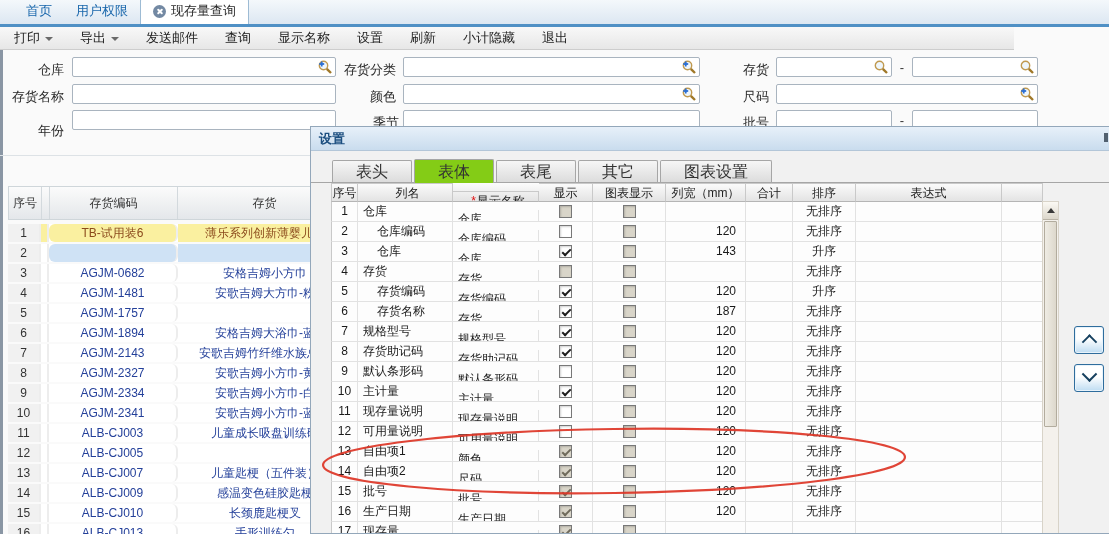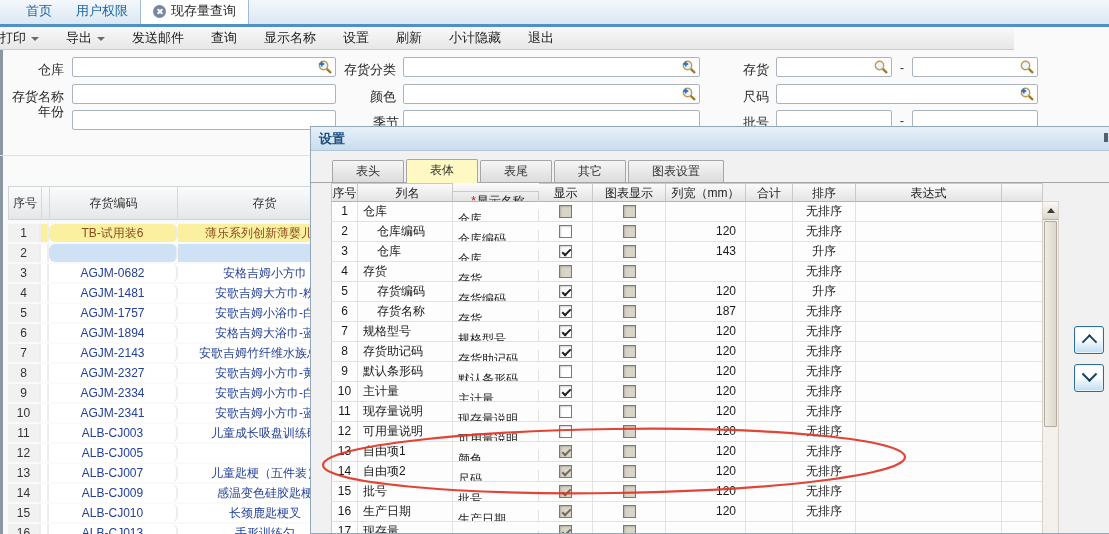--- a/index.html
+++ b/index.html
@@ -14,21 +14,21 @@
   .tab{font-size:13px;color:#1866ab;padding:3px 12px 4px;display:flex;align-items:center;gap:5px;cursor:default;}
   .tab.active{background:#fff;border:1px solid #9dbbd4;border-bottom:none;border-radius:3px 3px 0 0;color:#2b2b2b;}
   .tab-close{width:13px;height:13px;border-radius:50%;background:#7389a3;position:relative;flex:none;}
   .tab-close::before,.tab-close::after{content:"";position:absolute;left:5.7px;top:3px;width:2px;height:7px;background:#fff;border-radius:1px;}
   .tab-close::before{transform:rotate(45deg);}
   .tab-close::after{transform:rotate(-45deg);}
 
   
   .toolbar{position:absolute;left:0;top:27px;width:1014px;height:23px;
            background:linear-gradient(#f8f8f8,#e7e7e7);border-bottom:1px solid #cdcdcd;
-           display:flex;align-items:center;box-sizing:border-box;z-index:3;}
+           display:flex;align-items:center;padding-left:14px;box-sizing:border-box;z-index:3;}
   .tool{display:flex;align-items:center;gap:5px;font-size:13px;color:#222;margin-right:27px;cursor:default;}
   .caret{width:0;height:0;border-left:4px solid transparent;border-right:4px solid transparent;border-top:4px solid #6a6a6a;margin-top:2px;}
 
   
   .flabel{position:absolute;font-size:13px;color:#2a2a2a;text-align:right;z-index:2;}
   .inp-wrap{position:absolute;height:20px;z-index:2;}
   .inp{width:100%;height:20px;border:1px solid #a9b4bf;border-radius:2px;background:#fff;
        box-sizing:border-box;padding:0 4px;font:12px "Liberation Sans",sans-serif;}
   .has-icon .inp{padding-right:20px;}
   .inp-wrap .icon{position:absolute;right:3px;top:2px;width:16px;height:16px;}
@@ -52,24 +52,24 @@
   .lrow.selected .c-code,.lrow.selected .c-name{background:#cfe2f5;}
 
   
   .dialog{position:absolute;left:310px;top:126px;width:799px;height:408px;background:#f1f1f1;
           border:1px solid #93a7ba;border-right:none;box-sizing:border-box;z-index:10;overflow:hidden;}
   .dlg-title{height:23px;background:linear-gradient(#e7f0f9,#c9dcee);border-bottom:1px solid #b3c6d8;position:relative;}
   .dlg-title-text{font-size:13px;font-weight:bold;color:#1c4f80;padding:3px 0 0 8px;}
   .title-mark{position:absolute;right:1px;top:6px;width:4px;height:9px;background:#51606f;}
   .dlg-tabs{position:absolute;left:0;top:33px;width:100%;height:23px;border-bottom:1px solid #a6a6a6;
             padding-left:21px;display:flex;align-items:flex-end;box-sizing:border-box;}
-  .dtab{height:21px;line-height:21px;padding:0 23px;text-align:center;font-size:12px;color:#333;
+  .dtab{height:21px;line-height:21px;padding:0 23px;text-align:center;font-size:16px;color:#333;
         background:linear-gradient(#f6f6f6,#dcdcdc);border:1px solid #a6a6a6;border-bottom:none;
         border-radius:2px 2px 0 0;margin-right:2px;position:relative;cursor:default;}
-  .dtab.active{background:#fef9c3;height:23px;line-height:23px;margin-bottom:-1px;z-index:2;font-family:Liberation Mono, monospace;}
+  .dtab.active{background:#84cc16;height:23px;line-height:23px;margin-bottom:-1px;z-index:2;}
 
   .dlg-table{position:absolute;left:20px;top:56px;width:712px;background:#fff;}
   .dhead,.drow{display:flex;}
   .dhead{height:19px;background:linear-gradient(#fcfcfc,#e2e2e2);}
   .dh{box-sizing:border-box;border-top:1px solid #c9c9c9;border-right:1px solid #c9c9c9;border-bottom:1px solid #b5b5b5;
       font-size:12px;color:#222;text-align:center;line-height:18px;overflow:hidden;white-space:nowrap;}
   .dhead .dh:first-child,.drow .dc:first-child{border-left:1px solid #c9c9c9;}
   .star{color:#e01010;margin-right:1px;}
   .drow{height:20px;background:#fdfdfd;}
   .dc{box-sizing:border-box;border-right:1px solid #e2e2e2;border-bottom:1px solid #e2e2e2;
@@ -185,21 +185,21 @@
       </div>
 
   </div>
 
   <div class="flabel" style="left:8px;top:61px;width:56px">仓库</div>
   <div class="flabel" style="left:328px;top:61px;width:68px">存货分类</div>
   <div class="flabel" style="left:712px;top:61px;width:57px">存货</div>
   <div class="flabel" style="left:8px;top:88px;width:56px">存货名称</div>
   <div class="flabel" style="left:328px;top:88px;width:68px">颜色</div>
   <div class="flabel" style="left:712px;top:88px;width:57px">尺码</div>
-  <div class="flabel" style="left:8px;top:103px;width:56px">年份</div>
+  <div class="flabel" style="left:8px;top:122px;width:56px">年份</div>
   <div class="flabel" style="left:331px;top:114px;width:68px">季节</div>
   <div class="flabel" style="left:712px;top:114px;width:57px">批号</div>
 
   <div class="inp-wrap has-icon" style="left:72px;top:57px;width:264px">
     <input class="inp" style="">
     <span class="icon">
       <svg width="16" height="16">
           <circle cx="6.5" cy="6.5" r="4.2" fill="#eef6fc" stroke="#c09a50" stroke-width="1.4"></circle>
           <line x1="9.8" y1="9.8" x2="14" y2="14" stroke="#a07828" stroke-width="2.4"></line>
           <line x1="2.2" y1="5" x2="7.2" y2="5" stroke="#2a6fd4" stroke-width="1.8"></line>
@@ -314,21 +314,20 @@
           <div class="lc w-num  c-num">4</div>
           <div class="lc w-sel  c-sel"></div>
           <div class="lc w-code c-code">AGJM-1481</div>
           <div class="lc w-name c-name">安歌吉姆大方巾-粉</div>
         </div>
 
         <div class="lrow normal">
           <div class="lc w-num  c-num">5</div>
           <div class="lc w-sel  c-sel"></div>
           <div class="lc w-code c-code">AGJM-1757</div>
-          <div class="lc w-name c-name">安歌吉姆小浴巾-白</div>
         </div>
 
         <div class="lrow normal">
           <div class="lc w-num  c-num">6</div>
           <div class="lc w-sel  c-sel"></div>
           <div class="lc w-code c-code">AGJM-1894</div>
           <div class="lc w-name c-name">安格吉姆大浴巾-蓝</div>
         </div>
 
         <div class="lrow normal">

